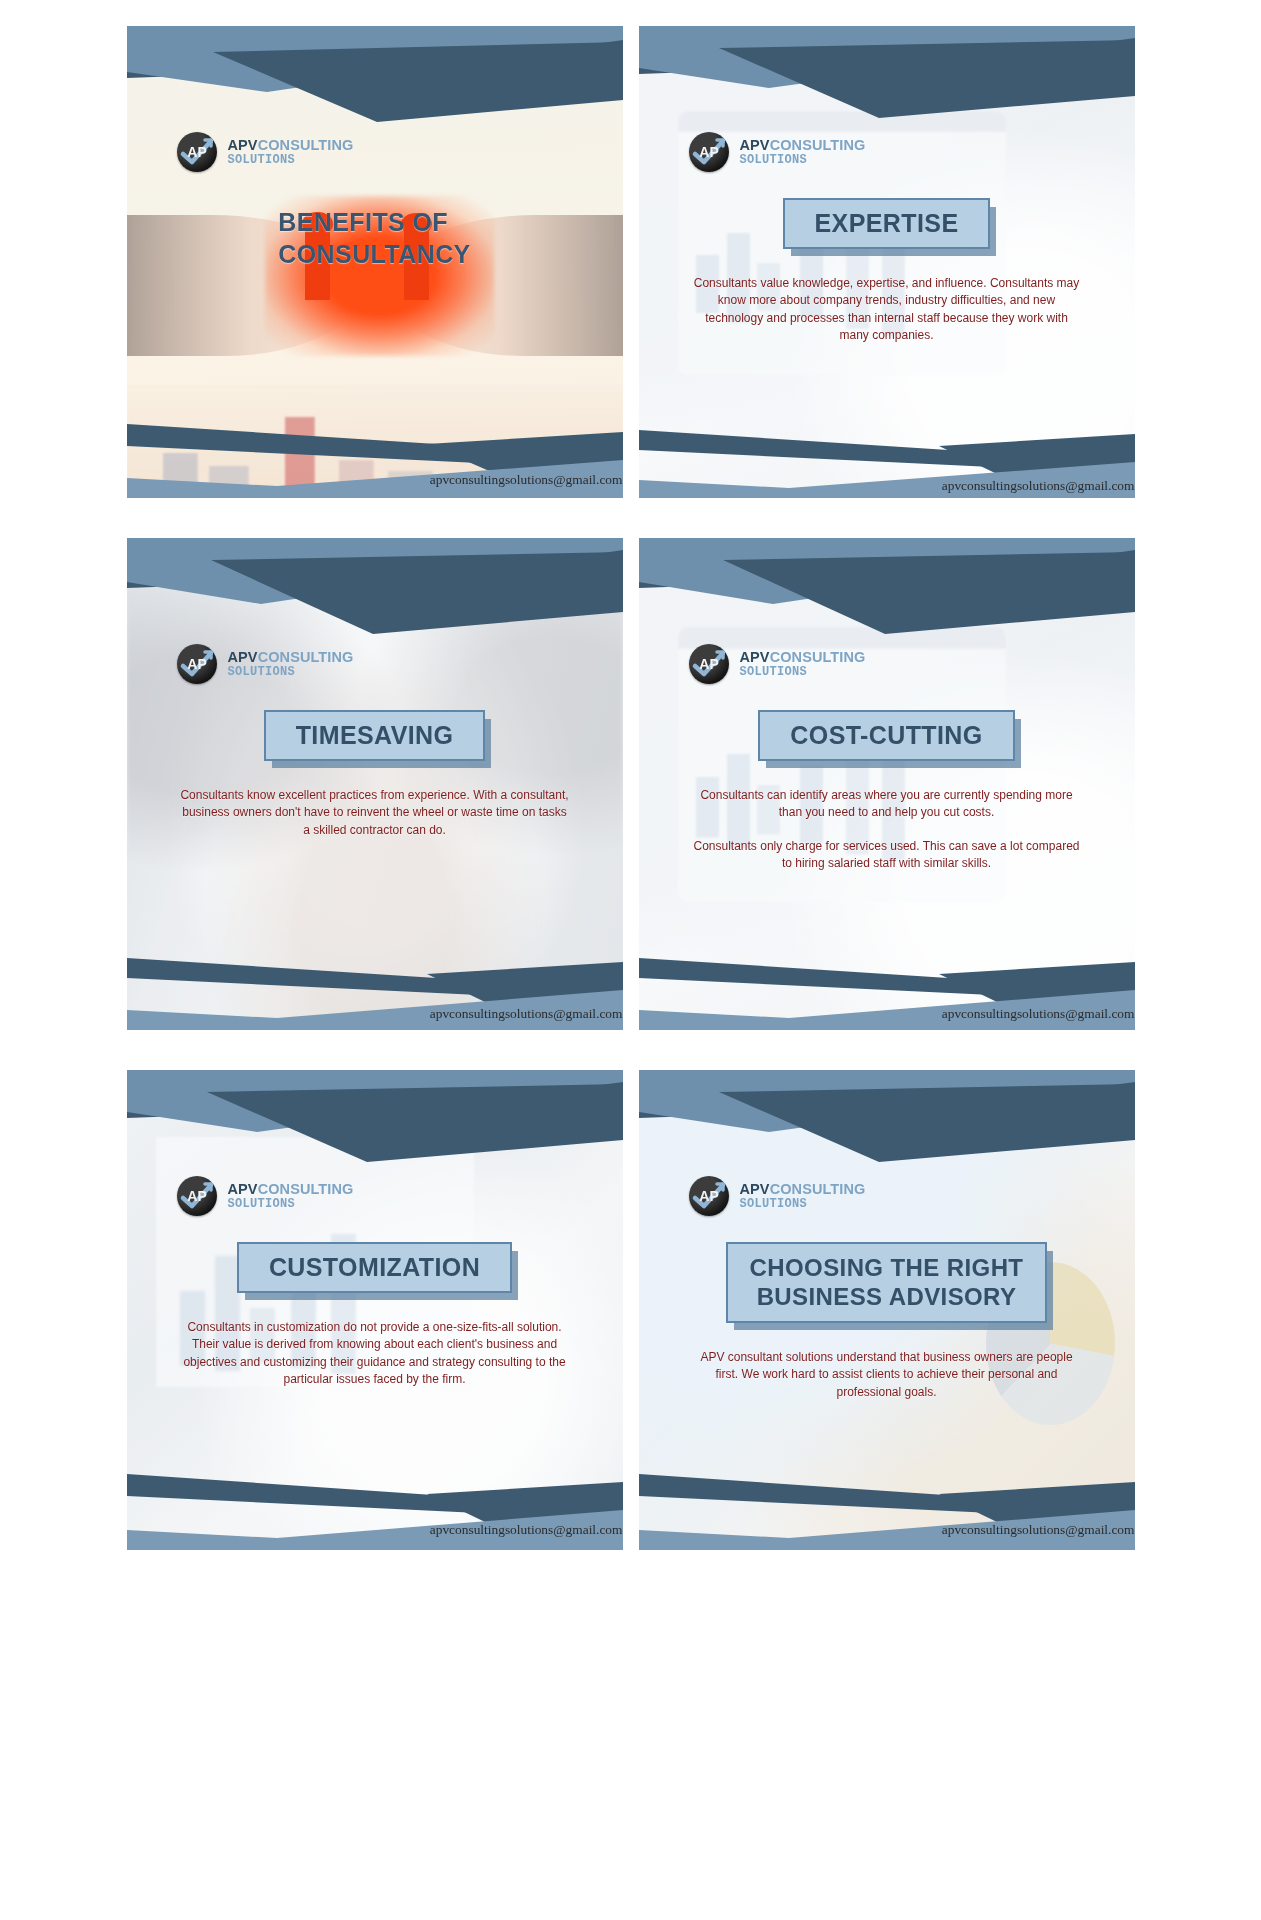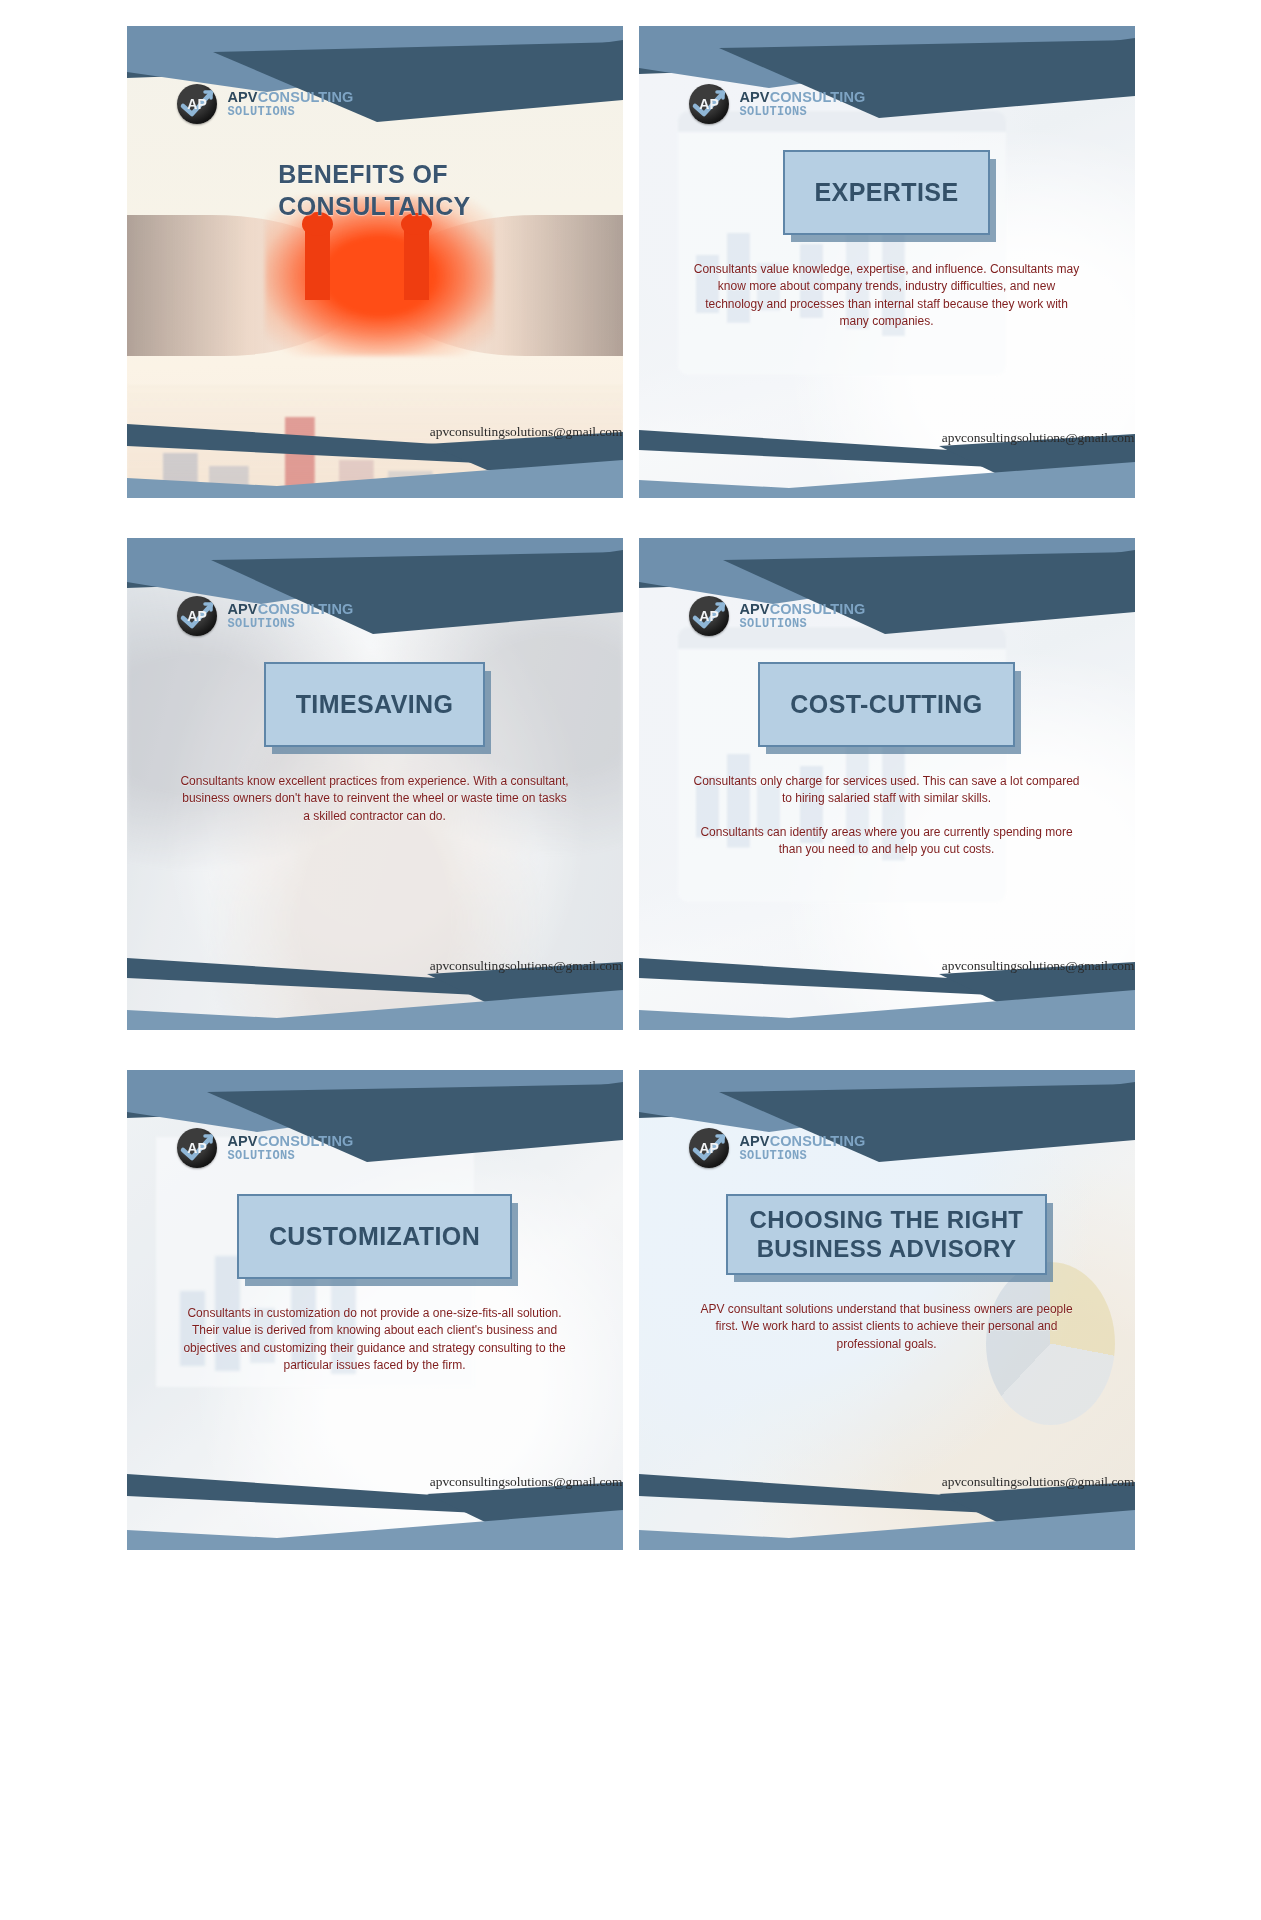--- a/index.html
+++ b/index.html
@@ -124,21 +124,21 @@
       linear-gradient(to top, rgba(244,226,206,.7), rgba(244,232,214,.2));
     filter:blur(.8px);
   }
   .veil{ position:absolute; inset:0; background:rgba(255,255,255,.30); }
 
   
   .bands { position:absolute; inset:0; z-index:2; pointer-events:none; }
   .bands svg { display:block; width:100%; height:100%; }
 
   
-  .content { position:relative; z-index:3; height:100%; display:flex; flex-direction:column; }
+  .content { position:relative; z-index:3; height:100%; display:flex; flex-direction:column;margin-top:48px; }
 
   .logo-row{ display:flex; align-items:center; gap:11px; padding:58px 0 0 50px; }
   .logo-mark{
     width:40px; height:40px; border-radius:50%;
     background:radial-gradient(circle at 36% 32%, #3c3c3c 0 38%, #161616 72%, #050505 100%);
     position:relative; flex:none;
     box-shadow:0 1px 2px rgba(0,0,0,.35);
   }
   .logo-mark svg{ position:absolute; inset:0; width:100%; height:100%; }
   .logo-text{ line-height:1.0; }
@@ -151,21 +151,21 @@
     margin:34px auto 0; text-align:left;
     color:#3a5570; font-size:25px; font-weight:bold; letter-spacing:.4px; line-height:1.28;
     text-shadow:0 1px 1px rgba(255,255,255,.55);
   }
 
   .banner-wrap{ display:flex; justify-content:center; margin-top:26px; position:relative; }
   .banner{
     position:relative;
     background:#b6cfe3;
     border:2px solid #5f86a8;
-    padding:25px 30px;
+    padding:8px 30px;
     color:#335068;
     font-size:25px; font-weight:bold; letter-spacing:.4px;
     text-align:center; line-height:1.22;
     box-shadow:7px 8px 0 -1px rgba(96,132,162,.75);
   }
   .banner.two-line{ padding:9px 22px; font-size:24px; }
 
   .body-text{
     margin:26px 52px 0;
     text-align:center;
@@ -356,22 +356,22 @@
           </div>
           <div class="logo-l2">SOLUTIONS</div>
         </div>
       </div>
 
       <div class="banner-wrap">
         <div class="banner">COST-CUTTING</div>
       </div>
 
       <div class="body-text">
+        <p>Consultants can identify areas where you are currently spending more than you need to and help you cut costs.</p>
         <p>Consultants only charge for services used. This can save a lot compared to hiring salaried staff with similar skills.</p>
-        <p>Consultants can identify areas where you are currently spending more than you need to and help you cut costs.</p>
       </div>
 
       <div class="email email-pad-4">apvconsultingsolutions@gmail.com</div>
     </div>
   </div>
 
   <div class="card">
     <div class="bg bg-desk"></div>
     <div class="veil"></div>
     <div class="bands">

